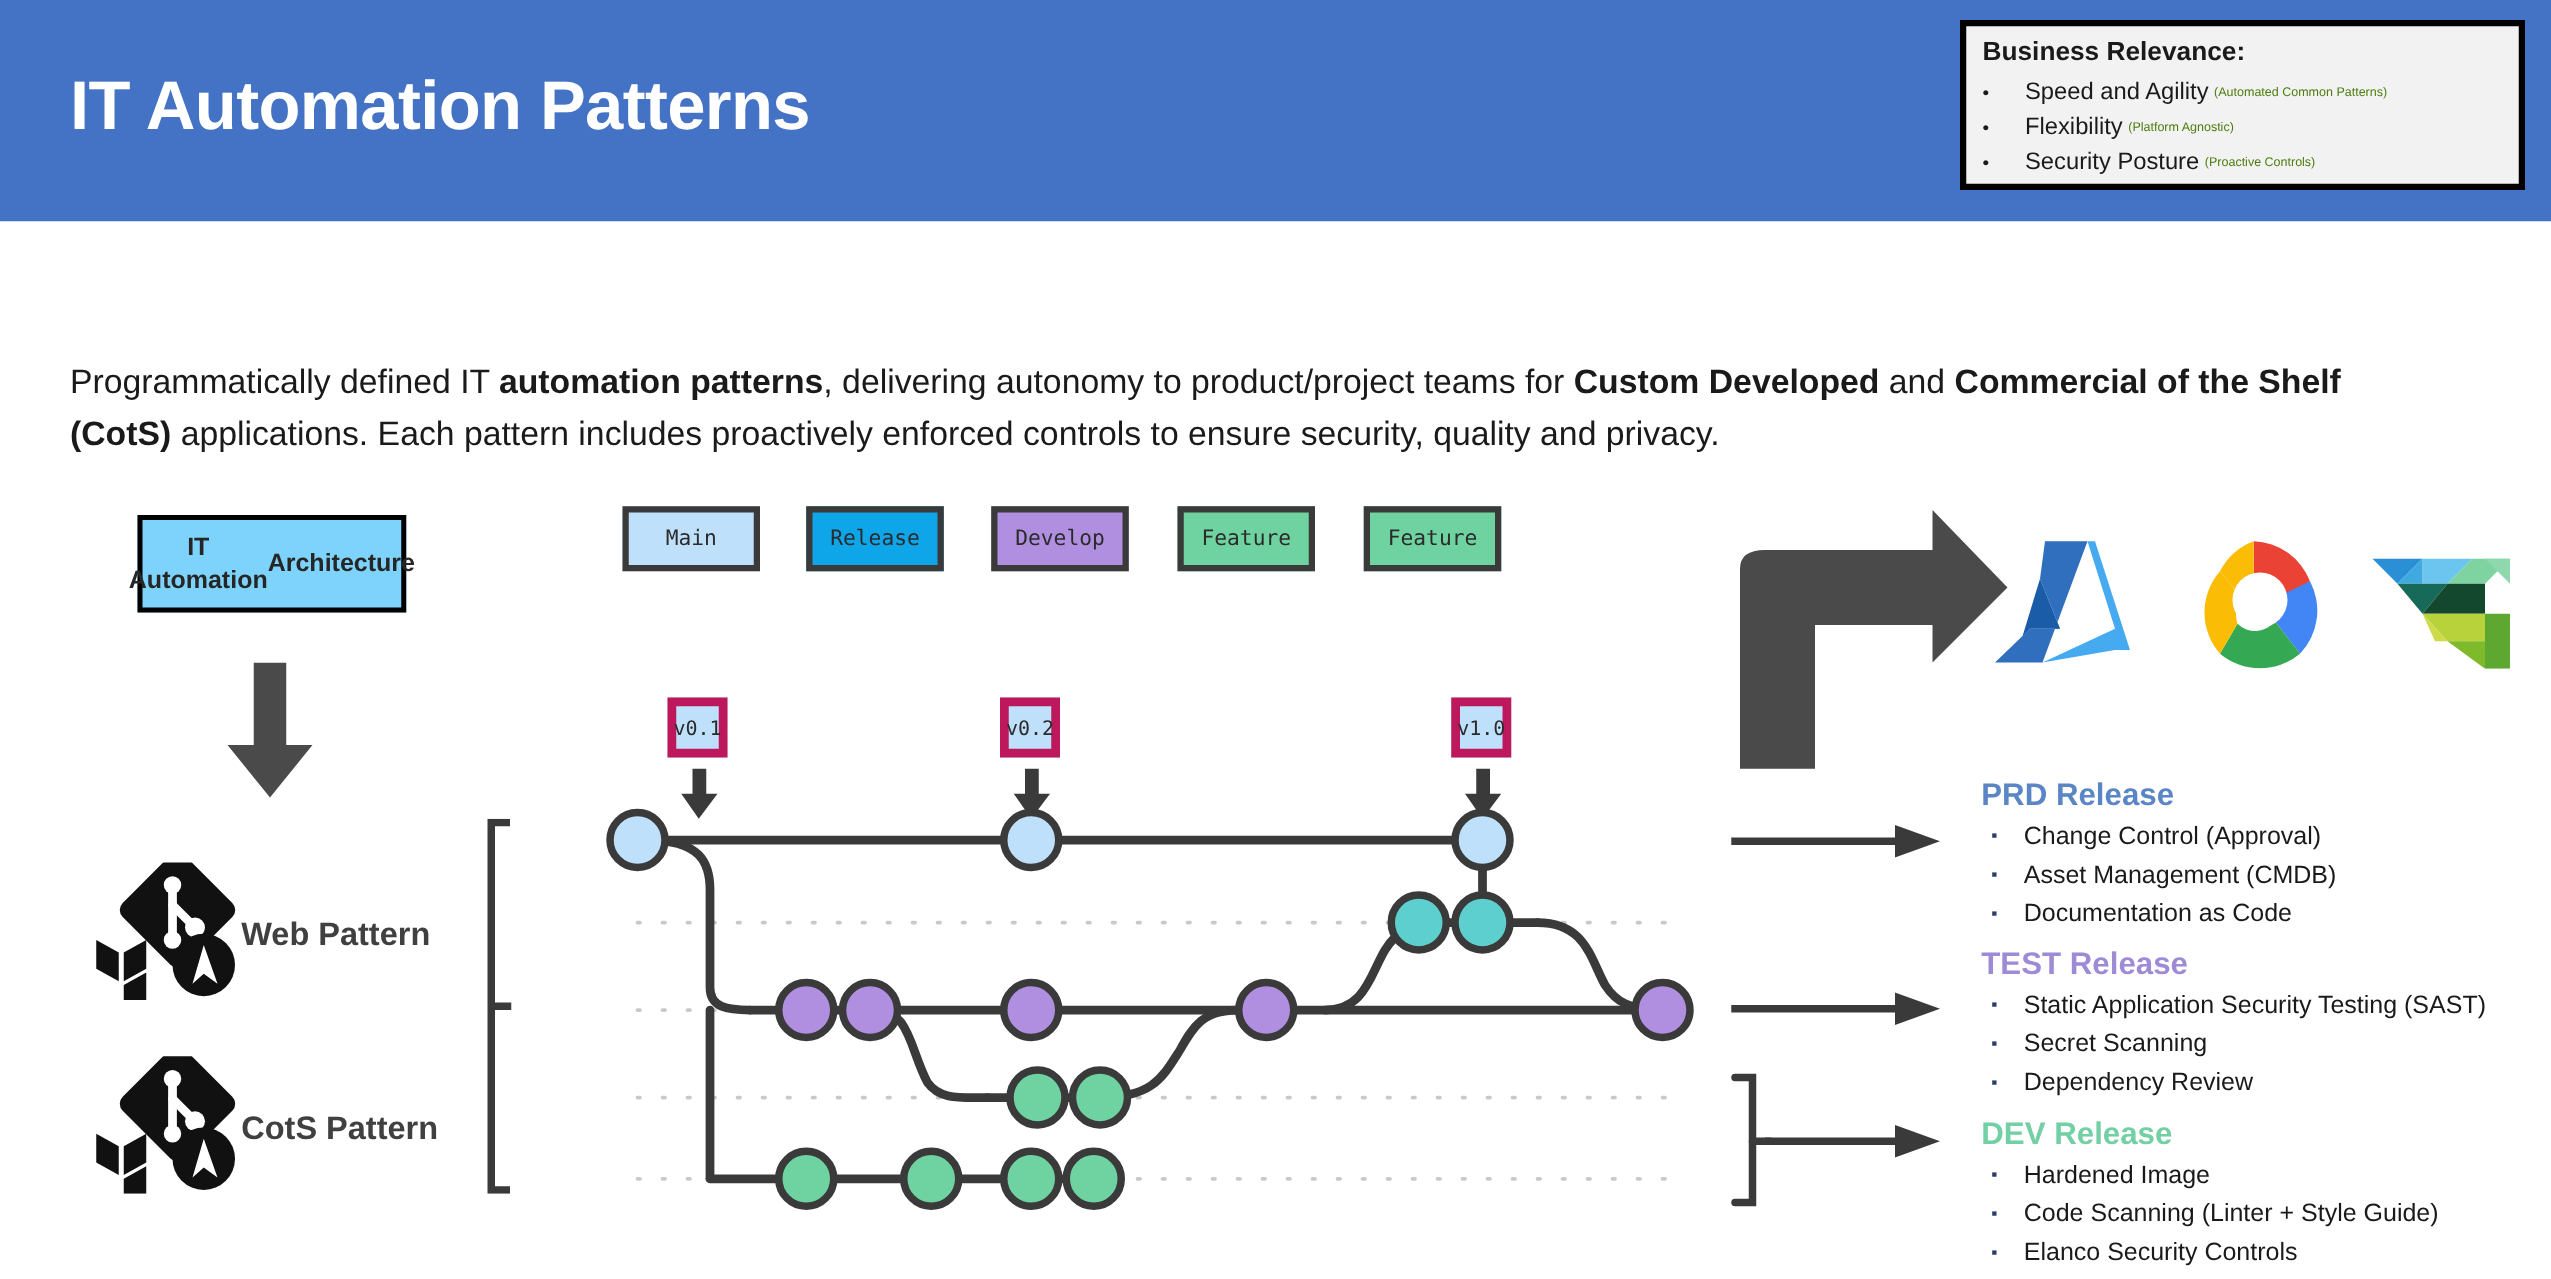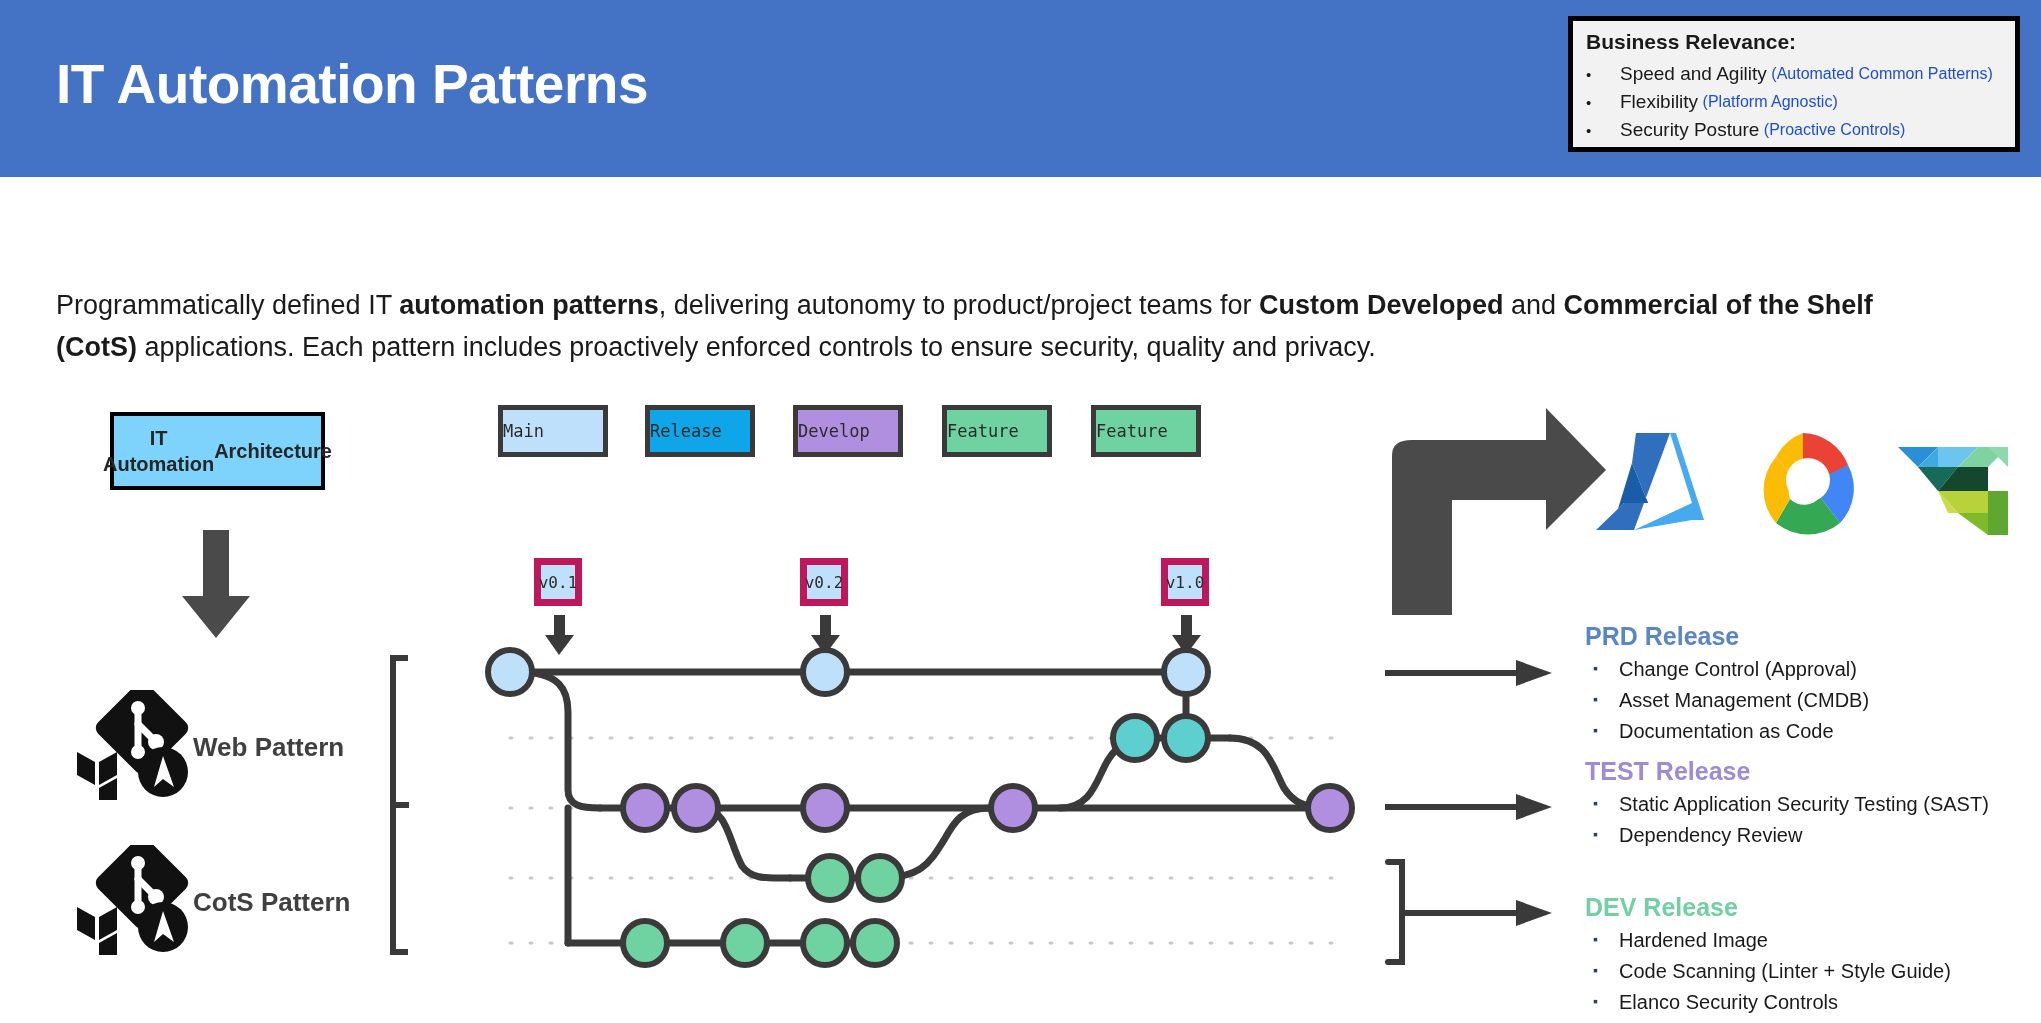--- a/index.html
+++ b/index.html
@@ -34,21 +34,21 @@
   #biz-title {
     position: absolute; left: 13px; top: 9px;
     font-size: 21px; font-weight: bold; color: #1a1a1a;
   }
   .biz-row { position: absolute; left: 13px; height: 24px; white-space: nowrap; }
   .biz-bullet {
     display: inline-block; width: 34px; text-align: left;
     font-size: 15px; color: #1a1a1a; vertical-align: middle;
   }
   .biz-main { font-size: 19px; color: #1a1a1a; vertical-align: middle; }
-  .biz-sub  { font-size: 16px; color: #1d4ed8; vertical-align: middle; }
+  .biz-sub  { font-size: 10px; color: #4d7c0f; vertical-align: middle; }
 
   
   #intro {
     position: absolute; left: 56px; top: 252px; width: 1900px;
     font-size: 27px; line-height: 42px; color: #1a1a1a; margin-top: 32px;
   }
   #intro b { font-weight: bold; }
 
   
   #arch-box {
@@ -67,21 +67,21 @@
     font-size: 26px; font-weight: bold; color: #404040; white-space: nowrap;
   }
   .pattern-icons { position: absolute; left: 0; top: 0; width: 115px; height: 110px; }
 
   #left-bracket { position: absolute; left: 386px; top: 655px; }
 
   
   .chip {
     position: absolute; height: 52px; width: 110px;
     border: 5px solid #3a3a3a;
-    display: flex; align-items: center; justify-content: flex-start;
+    display: flex; align-items: center; justify-content: center;
     font-size: 17px; color: #2b2b2b;
     font-family: "DejaVu Sans Mono", monospace;
   }
 
   
   .vtag {
     position: absolute; width: 48px; height: 48px;
     background: #bfe0fb; border: 7px solid #be185d;
     display: flex; align-items: center; justify-content: center;
     font-size: 16px; color: #2b2b2b;
@@ -350,20 +350,21 @@
   <div class="rel-block" style="left:1585px; top:622px;">
     <div class="rel-title" style="color:#5b86c5;">PRD Release</div>
     <div class="rel-item">Change Control (Approval)</div>
     <div class="rel-item">Asset Management (CMDB)</div>
     <div class="rel-item">Documentation as Code</div>
   </div>
 
   <div class="rel-block" style="left:1585px; top:757px;">
     <div class="rel-title" style="color:#9f8ad6;">TEST Release</div>
     <div class="rel-item">Static Application Security Testing (SAST)</div>
+    <div class="rel-item">Secret Scanning</div>
     <div class="rel-item">Dependency Review</div>
   </div>
 
   <div class="rel-block" style="left:1585px; top:893px;">
     <div class="rel-title" style="color:#73cfa4;">DEV Release</div>
     <div class="rel-item">Hardened Image</div>
     <div class="rel-item">Code Scanning (Linter + Style Guide)</div>
     <div class="rel-item">Elanco Security Controls</div>
   </div>
 

